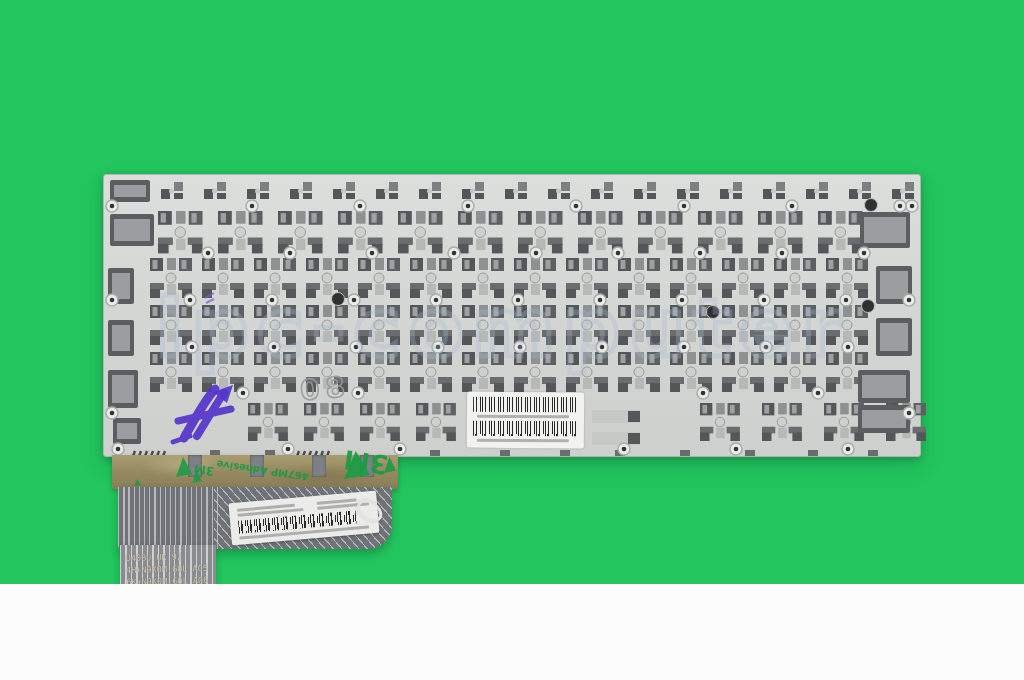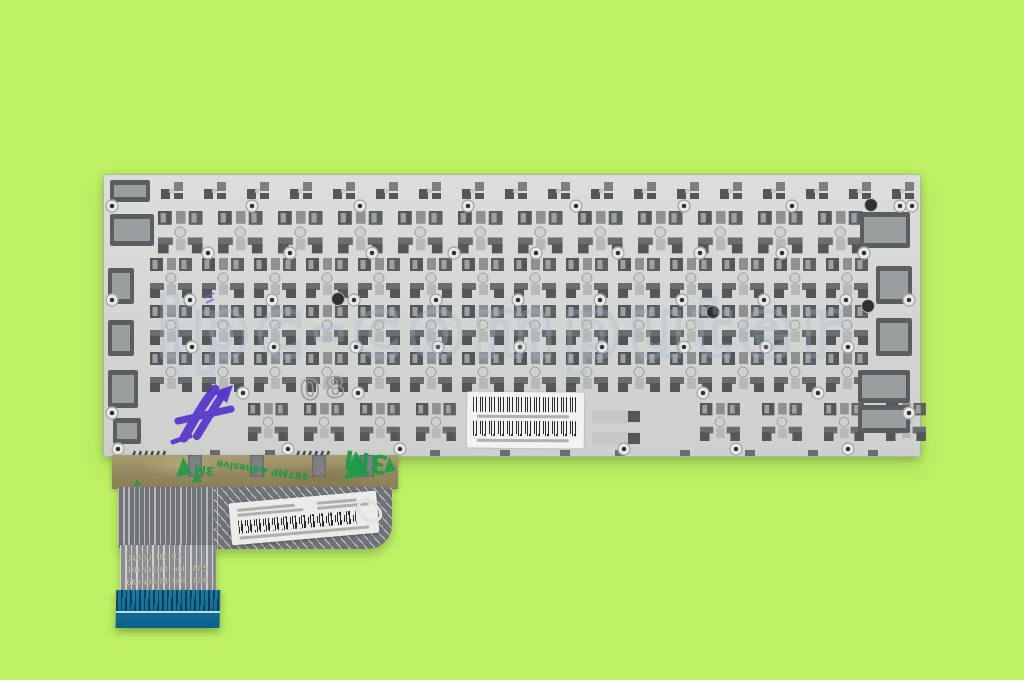--- a/index.html
+++ b/index.html
@@ -1,16 +1,16 @@
 <!DOCTYPE html>
 <html><head>
 <meta charset="utf-8">
 <style>
   html,body{margin:0;padding:0;background:#fcfcfd;}
-  .stage{position:relative;width:1024px;height:680px;overflow:hidden;background:#bef264;
+  .stage{position:relative;width:1024px;height:584px;overflow:hidden;background:#22c55e;
          font-family:"DejaVu Sans",sans-serif;}
   .abs{position:absolute;left:0;top:0;}
 
   
   .plate{position:absolute;left:103px;top:174px;width:816px;height:281px;
          background:linear-gradient(180deg,#dcdedc,#d3d5d2 55%,#ced0cd);
          border:1px solid #b2b4b2;border-radius:3px;
          box-shadow:0 3px 8px rgba(0,0,0,.20),0 10px 24px rgba(0,0,0,.10);}
 
   

